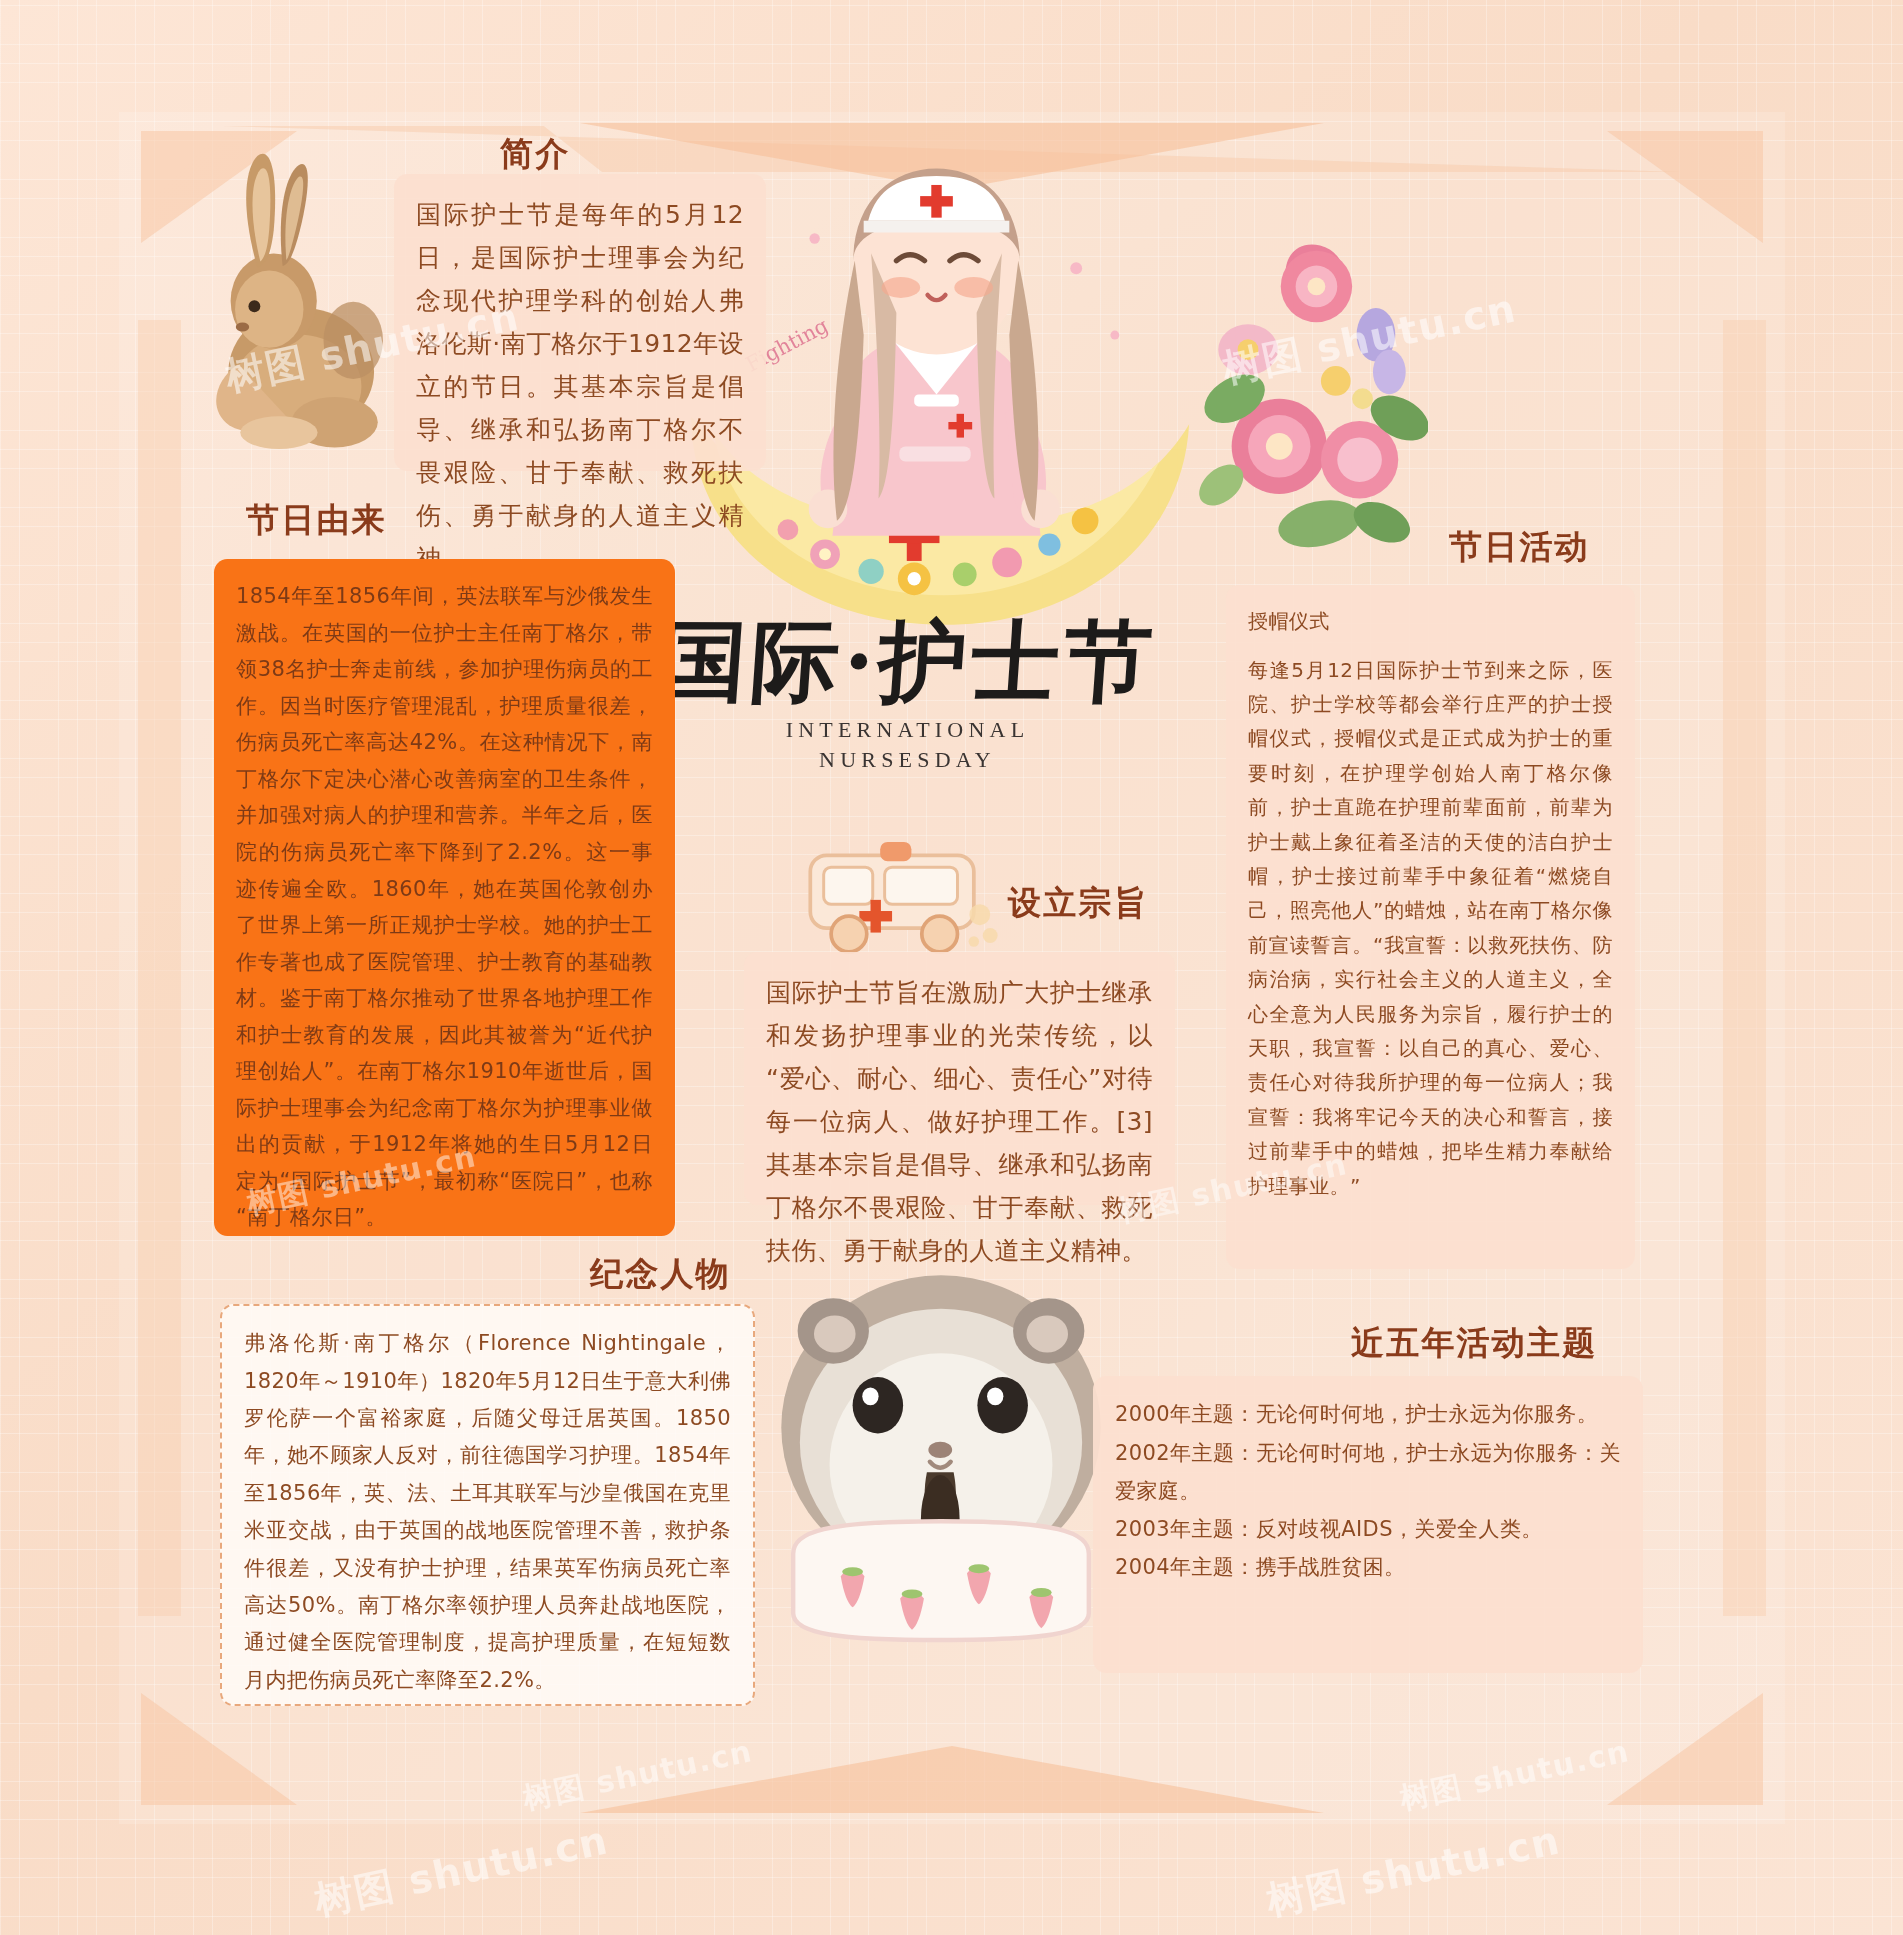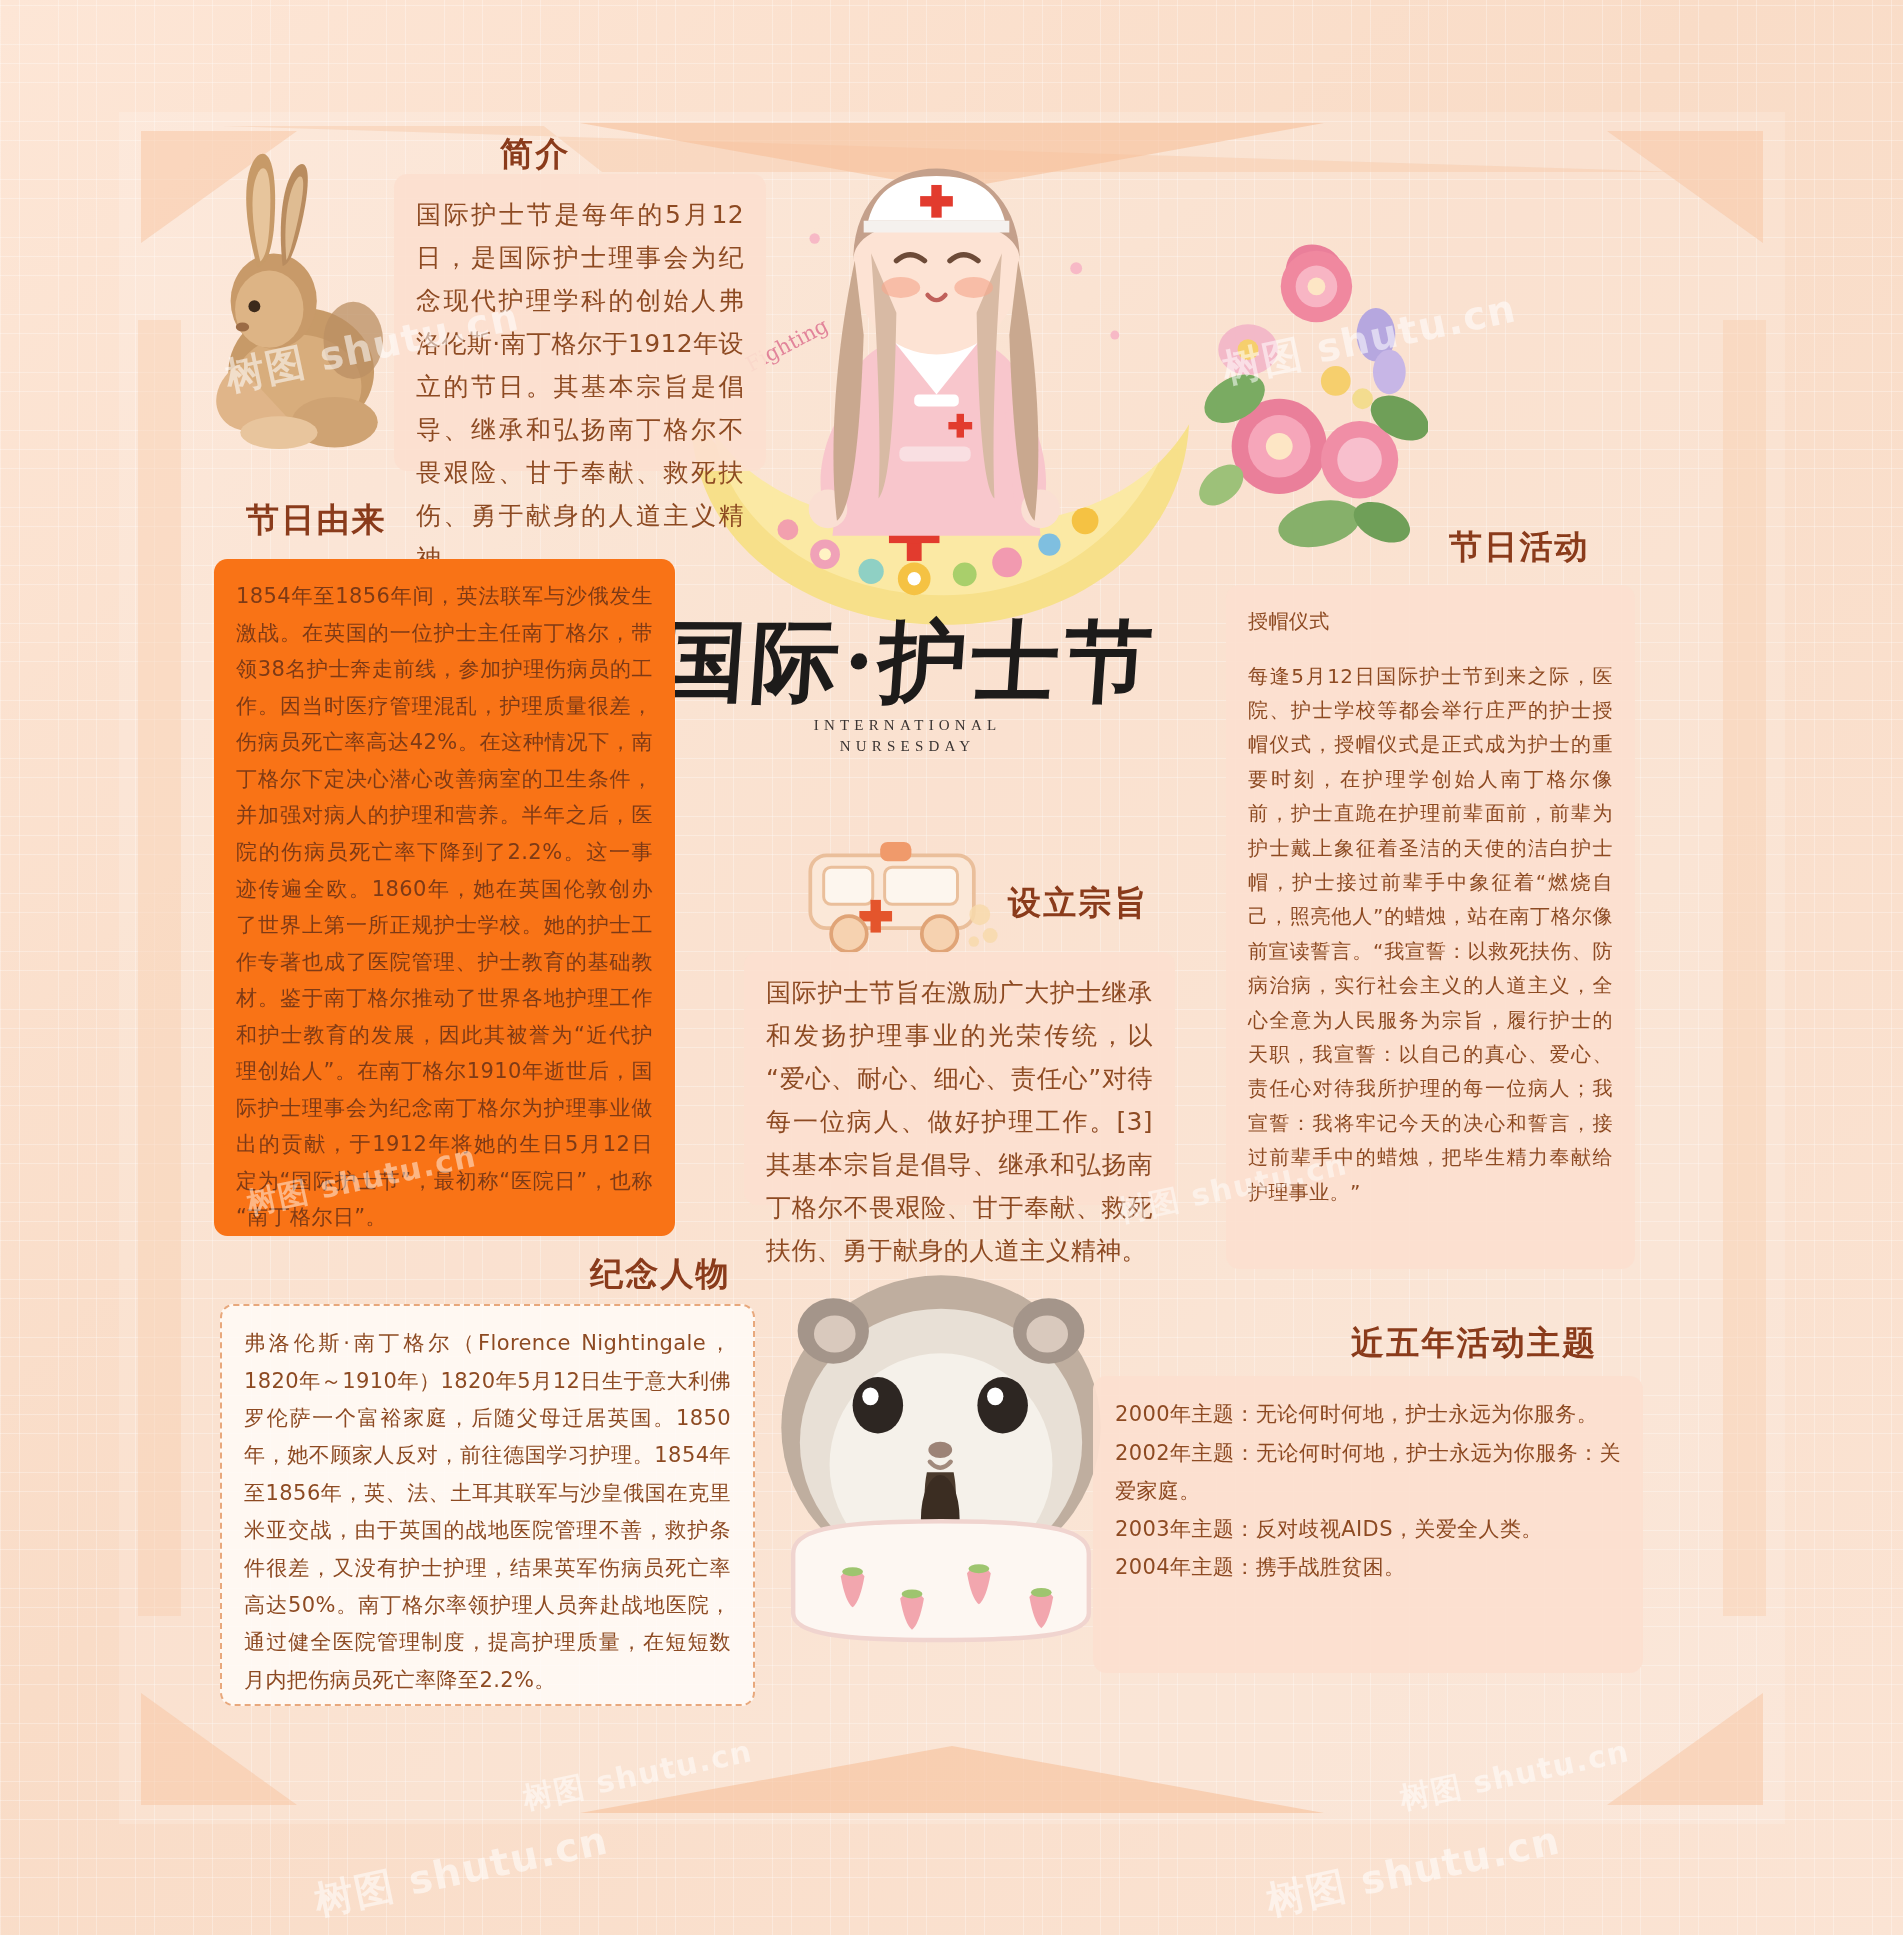--- a/index.html
+++ b/index.html
@@ -103,21 +103,21 @@
   .title-wrap { position:absolute; left:640px; top:617px; width:535px; text-align:center; }
   .title-cn {
     font-family:"DejaVu Serif","Liberation Serif",serif;
     font-weight:bold; font-size:88px; color:#1d1b1a;
     letter-spacing:4.5px; line-height:1;
     transform: skewX(-4deg);
   }
   .title-en {
     margin-top:10.4px;
     font-family:"Liberation Serif", serif;
-    font-size:15px; letter-spacing:5.2px; color:#3a3432;
+    font-size:22px; letter-spacing:5.2px; color:#3a3432;
     line-height:1.35;
   }
 </style>
 </head>
 <body>
 
 <div class="bg-base"></div>
 <div class="bg-inner"></div>
 <div class="band-top"></div>
 <div class="arrow-top"></div>
@@ -306,21 +306,21 @@
 
 <div class="card salmon" style="left:214px; top:559px; width:461px; height:677px; font-size:21px; line-height:1.74;">
   <p>1854年至1856年间，英法联军与沙俄发生激战。在英国的一位护士主任南丁格尔，带领38名护士奔走前线，参加护理伤病员的工作。因当时医疗管理混乱，护理质量很差，伤病员死亡率高达42%。在这种情况下，南丁格尔下定决心潜心改善病室的卫生条件，并加强对病人的护理和营养。半年之后，医院的伤病员死亡率下降到了2.2%。这一事迹传遍全欧。1860年，她在英国伦敦创办了世界上第一所正规护士学校。她的护士工作专著也成了医院管理、护士教育的基础教材。鉴于南丁格尔推动了世界各地护理工作和护士教育的发展，因此其被誉为“近代护理创始人”。在南丁格尔1910年逝世后，国际护士理事会为纪念南丁格尔为护理事业做出的贡献，于1912年将她的生日5月12日定为“国际护士节”，最初称“医院日”，也称“南丁格尔日”。</p>
 </div>
 
 <div class="card pink" style="left:744px; top:952px; width:431px; height:253px;">
   <p>国际护士节旨在激励广大护士继承和发扬护理事业的光荣传统，以“爱心、耐心、细心、责任心”对待每一位病人、做好护理工作。[3]其基本宗旨是倡导、继承和弘扬南丁格尔不畏艰险、甘于奉献、救死扶伤、勇于献身的人道主义精神。</p>
 </div>
 
 <div class="card pink" style="left:1226px; top:585px; width:409px; height:684px; font-size:20px; line-height:1.72;">
-  <p style="margin-bottom:20px;">授帽仪式</p>
+  <p style="margin-bottom:14px;">授帽仪式</p>
   <p>每逢5月12日国际护士节到来之际，医院、护士学校等都会举行庄严的护士授帽仪式，授帽仪式是正式成为护士的重要时刻，在护理学创始人南丁格尔像前，护士直跪在护理前辈面前，前辈为护士戴上象征着圣洁的天使的洁白护士帽，护士接过前辈手中象征着“燃烧自己，照亮他人”的蜡烛，站在南丁格尔像前宣读誓言。“我宣誓：以救死扶伤、防病治病，实行社会主义的人道主义，全心全意为人民服务为宗旨，履行护士的天职，我宣誓：以自己的真心、爱心、责任心对待我所护理的每一位病人；我宣誓：我将牢记今天的决心和誓言，接过前辈手中的蜡烛，把毕生精力奉献给护理事业。”</p>
 </div>
 
 <div class="card dashed" style="left:220px; top:1304px; width:535px; height:402px; font-size:21px; line-height:1.78;">
   <p>弗洛伦斯·南丁格尔（Florence Nightingale，1820年～1910年）1820年5月12日生于意大利佛罗伦萨一个富裕家庭，后随父母迁居英国。1850年，她不顾家人反对，前往德国学习护理。1854年至1856年，英、法、土耳其联军与沙皇俄国在克里米亚交战，由于英国的战地医院管理不善，救护条件很差，又没有护士护理，结果英军伤病员死亡率高达50%。南丁格尔率领护理人员奔赴战地医院，通过健全医院管理制度，提高护理质量，在短短数月内把伤病员死亡率降至2.2%。</p>
 </div>
 
 <div class="card pink" style="left:1093px; top:1376px; width:550px; height:297px; font-size:21px; line-height:1.82;">
   <p>2000年主题：无论何时何地，护士永远为你服务。</p>
   <p>2002年主题：无论何时何地，护士永远为你服务：关爱家庭。</p>

